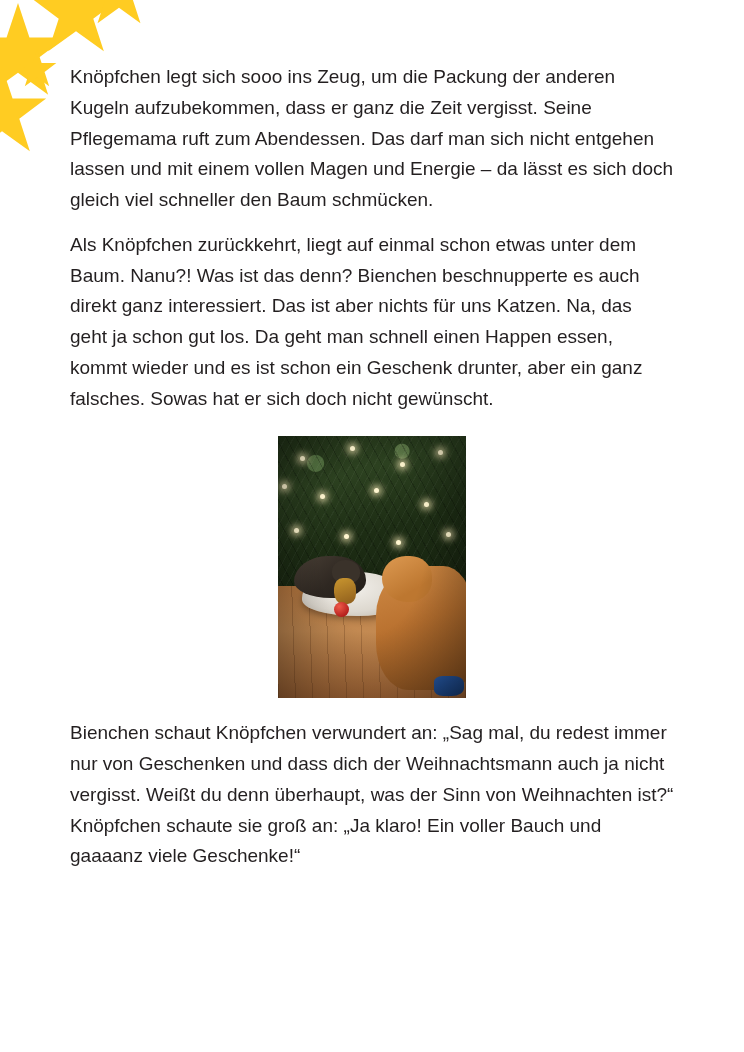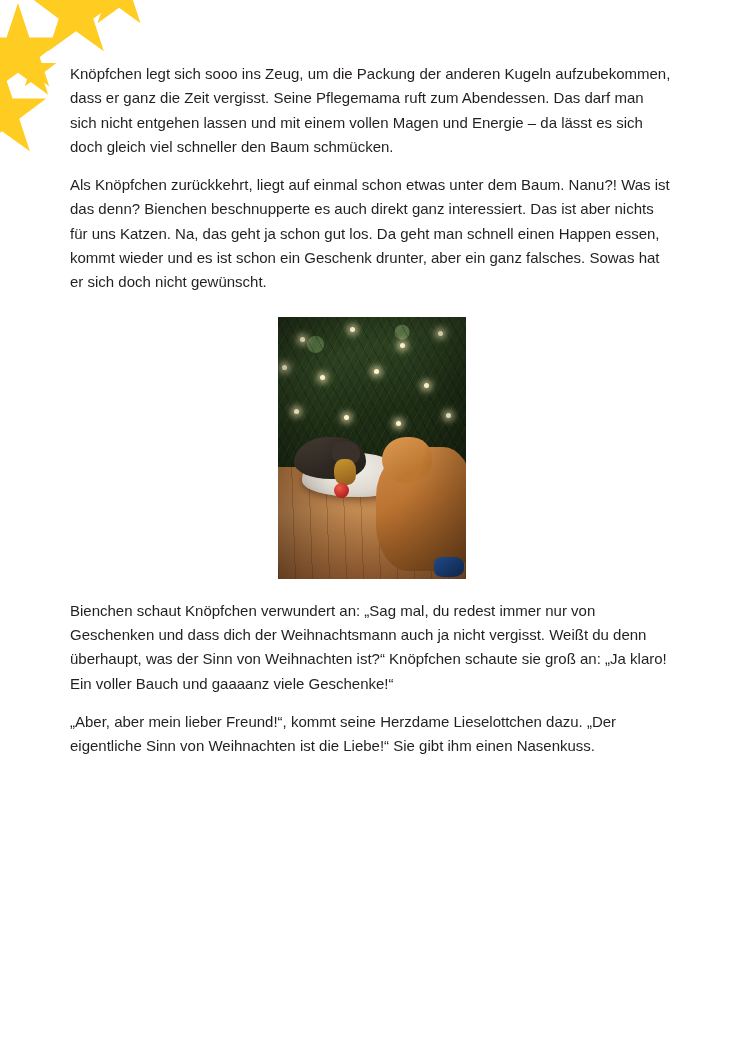--- a/index.html
+++ b/index.html
@@ -46,21 +46,21 @@
   
   .content {
     position: absolute;
     left: 70px;
     top: 62px;
     width: 604px;
   }
 
   p.para {
     margin: 0 0 14px 0;
-    font-size: 15px;
+    font-size: 19px;
     line-height: 1.62;
     color: #231f20;
     text-align: left;
   }
 
   
   .figure {
     margin: 22px 0 20px 0;
     display: flex;
     justify-content: center;
@@ -248,16 +248,15 @@
         <div class="red-ball"></div>
         <div class="cat-ginger"></div>
         <div class="cat-ginger-head"></div>
         <div class="blue-thing"></div>
         <div class="vignette"></div>
       </div>
     </div>
 
     <p class="para">Bienchen schaut Knöpfchen verwundert an: „Sag mal, du redest immer nur von Geschenken und dass dich der Weihnachtsmann auch ja nicht vergisst. Weißt du denn überhaupt, was der Sinn von Weihnachten ist?“ Knöpfchen schaute sie groß an: „Ja klaro! Ein voller Bauch und gaaaanz viele Geschenke!“</p>
 
-    <p class="para">„Aber, aber mein lieber Freund!“, kommt seine Herzdame Lieselottchen dazu. „Der eigentliche Sinn von Weihnachten ist die Liebe!“ Sie gibt ihm einen Nasenkuss.</p>
 
   </div>
 </div>
 
 </body></html>

